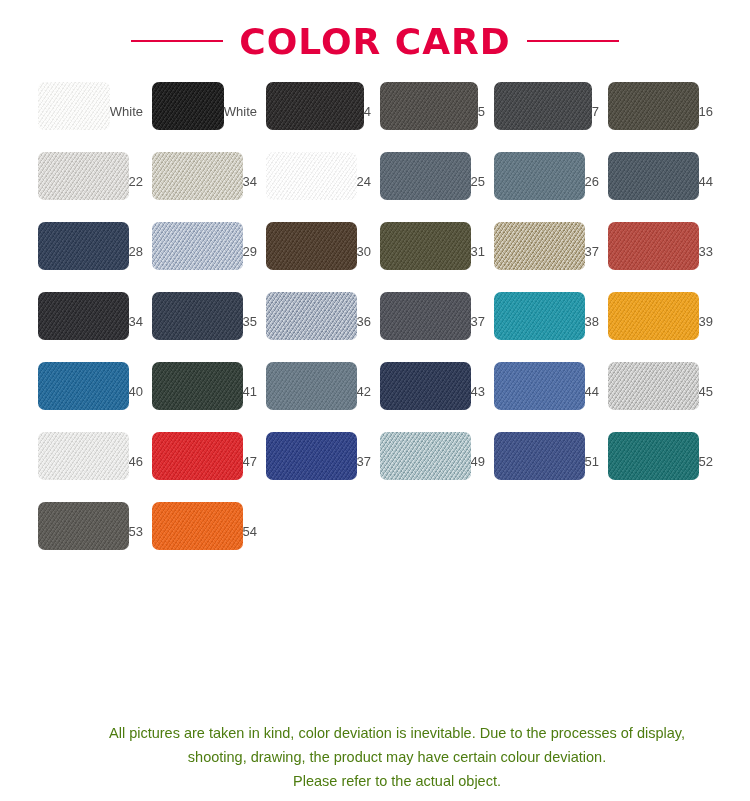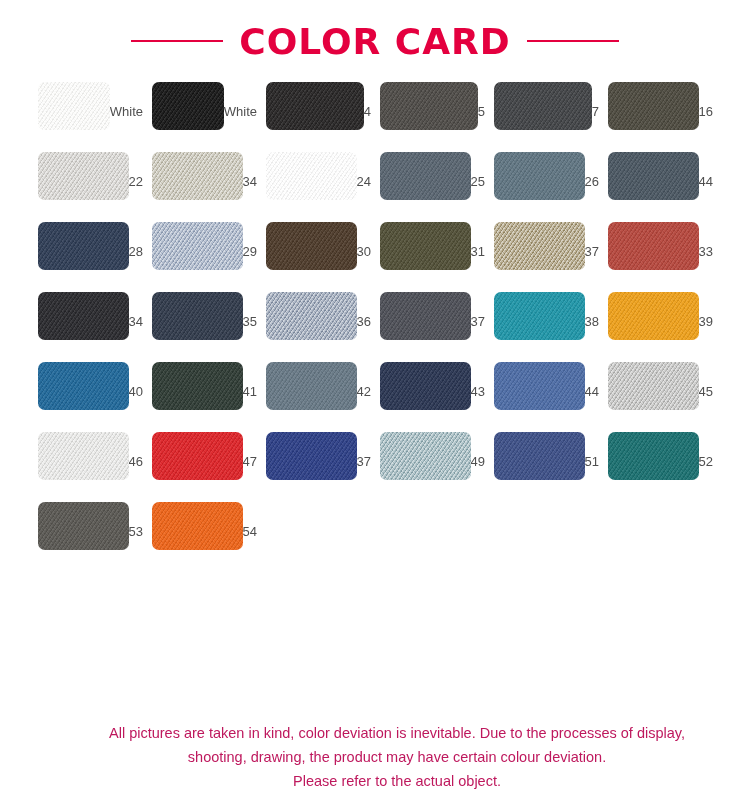--- a/index.html
+++ b/index.html
@@ -113,21 +113,21 @@
     line-height: 1;
   }
 
   
   .footer {
     position: absolute;
     left: 0;
     right: 0;
     bottom: 8px;
     text-align: center;
-    color: #be185d;
+    color: #4d7c0f;
     font-size: 14.5px;
     line-height: 24px;
     font-family: "Liberation Sans", sans-serif;
     padding-left: 44px;
   }
   .footer div { white-space: nowrap; }
 </style>
 </head>
 <body>
 

